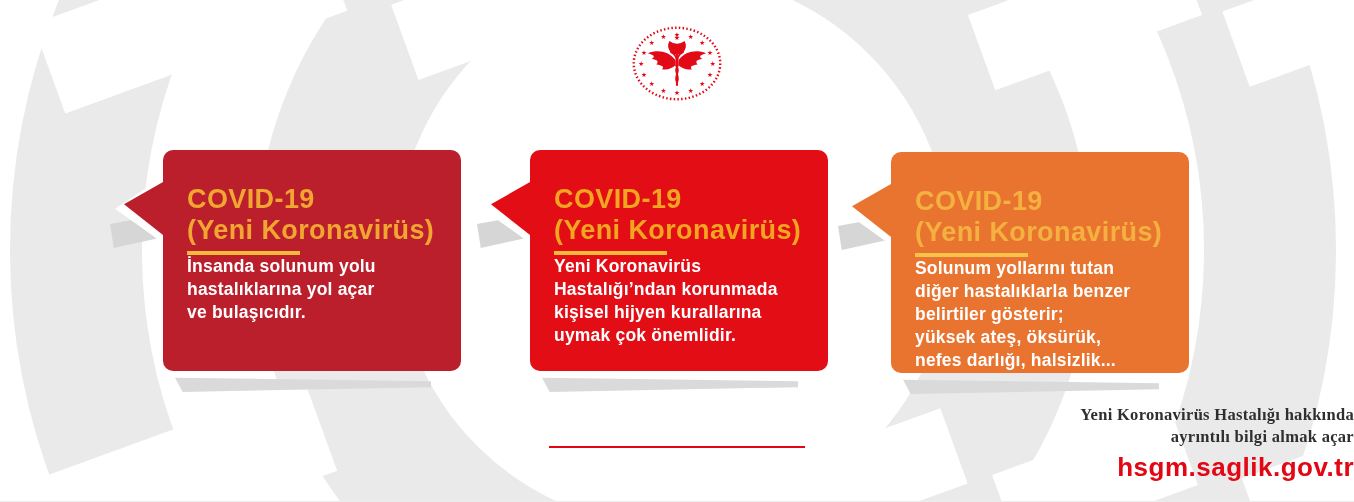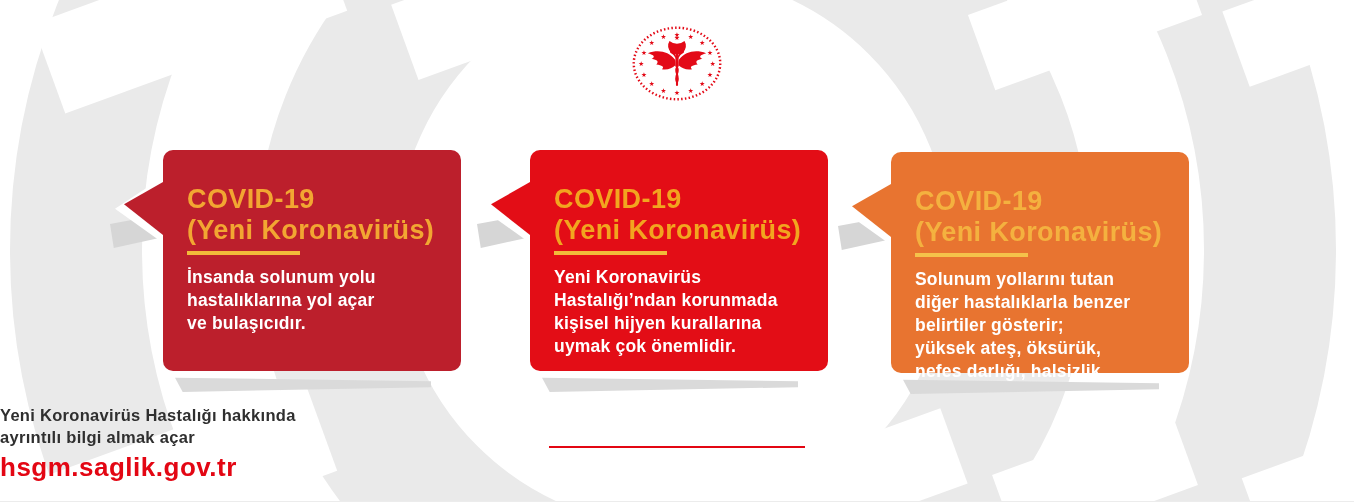--- a/index.html
+++ b/index.html
@@ -37,49 +37,49 @@
     position:absolute;inset:0;background:var(--card-bg);border-radius:10px;
     padding:34px 24px 5px 24px;box-sizing:border-box;z-index:4;
   }
   .card-title{
     color:var(--title);font-size:27px;line-height:31px;font-weight:bold;
     letter-spacing:.4px;white-space:pre-line;
   }
   .divider{width:113px;height:4px;background:var(--divider);margin-top:5px;}
   .card-body{
     color:#ffffff;font-size:17.5px;line-height:23px;font-weight:bold;
-    margin-top:11px;white-space:pre-line;letter-spacing:.2px;
+    white-space:pre-line;letter-spacing:.2px;
   }
   .tail-white{
     position:absolute;left:-48px;top:27px;width:48px;height:66px;background:#ffffff;
     clip-path:polygon(100% 0,0 48%,100% 100%);z-index:3;
   }
   .tail-red{
     position:absolute;left:-39px;top:32px;width:39px;height:53px;background:var(--card-bg);
     clip-path:polygon(100% 0,0 42%,100% 100%);z-index:4;
   }
   .tail-shadow{
     position:absolute;left:-53px;top:66px;width:47px;height:32px;background:#d6d6d6;
     clip-path:polygon(0 25%,92% 0,100% 70%,8% 100%);z-index:2;
   }
   .card-swoosh{
     position:absolute;left:12px;top:227px;width:256px;height:15px;background:#dadada;
     clip-path:polygon(0 5%,100% 28%,100% 68%,3% 100%);z-index:2;
   }
   
   .footer-info{
-    position:absolute;left:0;top:404px;width:100%;text-align:left;z-index:5;
-    color:var(--footer-text,#2f2f2f);font-size:16.5px;line-height:22px;font-weight:bold;letter-spacing:.3px;
+    position:absolute;left:0;top:404px;width:100%;text-align:right;z-index:5;
+    color:var(--footer-text,#2f2f2f);font-size:16.5px;line-height:22px;font-weight:bold;letter-spacing:.3px;font-family:Liberation Serif, serif;
   }
   .footer-line{
     position:absolute;left:50%;top:446px;transform:translateX(-50%);width:256px;height:2px;
     background:var(--accent,#e30613);z-index:5;
   }
   .footer-url{
-    position:absolute;left:0;top:452px;width:100%;text-align:left;z-index:5;
+    position:absolute;left:0;top:452px;width:100%;text-align:right;z-index:5;
     color:var(--accent,#e30613);font-size:26px;font-weight:bold;letter-spacing:.5px;cursor:pointer;
   }
 </style>
 </head>
 <body>
 
 <div class="stage">
 
   <div class="ring ring-outer"></div>
   <div class="ring ring-inner"></div>

